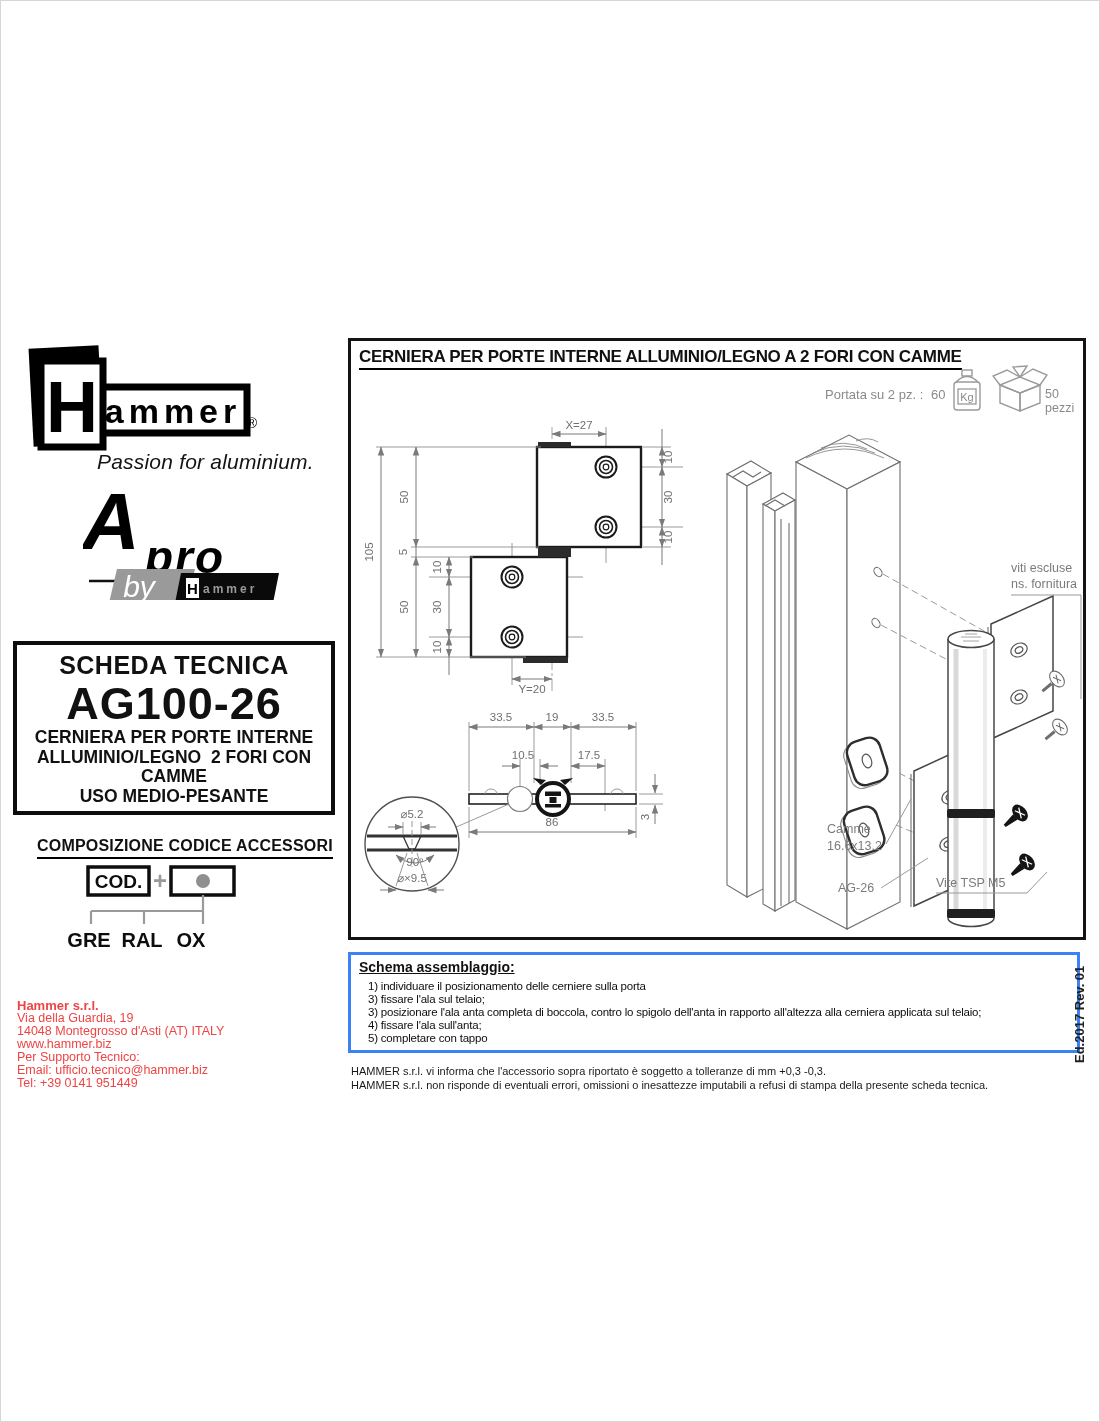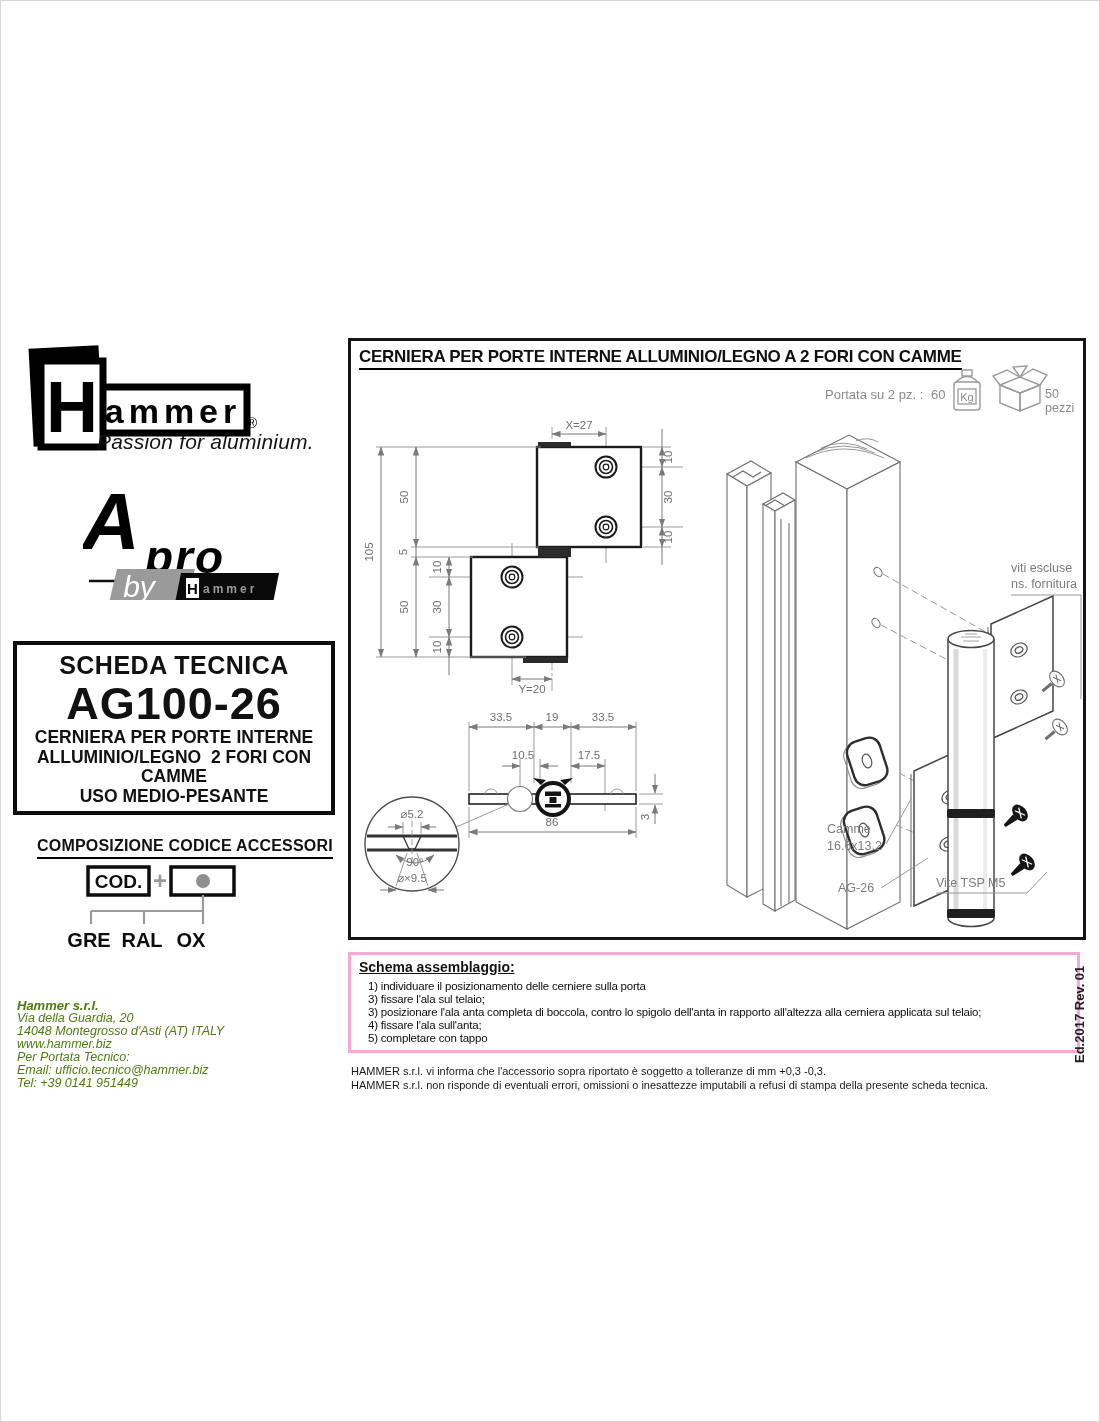--- a/index.html
+++ b/index.html
@@ -8,31 +8,31 @@
   .abs{position:absolute;}
 
   
   .tagline{font-style:italic;font-size:21px;color:#141414;letter-spacing:.2px;}
   .scheda-box{left:12px;top:640px;width:314px;height:160px;border:4px solid #0d0d0d;text-align:center;padding-top:6px;}
   .scheda-head{font-size:25px;font-weight:bold;letter-spacing:.5px;}
   .scheda-code{font-size:45px;font-weight:bold;line-height:48px;letter-spacing:1px;}
   .scheda-desc div{font-size:17.5px;font-weight:bold;line-height:19.5px;white-space:pre-wrap;}
   .acc-head{left:36px;top:836px;font-size:16px;font-weight:bold;letter-spacing:.2px;
             border-bottom:2px solid #000;padding-bottom:2px;}
-  .company{left:16px;top:998px;font-size:12.5px;line-height:13px;color:#4d7c0f;font-style:italic;}
+  .company{left:16px;top:998px;font-size:12.5px;line-height:13px;color:#ef4444;}
   .company .co-name{font-weight:bold;font-size:13px;}
 
   
   .panel{left:347px;top:337px;width:732px;height:596px;border:3px solid #141414;}
   .dtitle{left:8px;top:6px;font-size:17px;font-weight:bold;letter-spacing:-.3px;
           border-bottom:2px solid #000;padding-bottom:1px;display:inline-block;}
   .portata{font-size:13px;color:#8a8a8a;}
 
   
-  .schema-box{left:347px;top:951px;width:732px;height:101px;border:3px solid #f9a8d4;padding:4px 8px 0 8px;box-sizing:border-box;}
+  .schema-box{left:347px;top:951px;width:732px;height:101px;border:3px solid #3b82f6;padding:4px 8px 0 8px;box-sizing:border-box;}
   .schema-head{font-size:14px;font-weight:bold;text-decoration:underline;margin-bottom:5px;}
   .schema-steps div{font-size:11.5px;line-height:13px;letter-spacing:-.2px;color:#0d0d0d;margin-left:9px;}
   .footnotes{left:350px;top:1063px;width:730px;font-size:11px;line-height:14px;color:#1a1a1a;}
   .edition{left:1071px;top:1062px;width:120px;font-size:13px;font-weight:bold;color:#222;
            transform:rotate(-90deg);transform-origin:0 0;}
 
   
   svg text{font-family:"Liberation Sans",sans-serif;}
   .part{fill:#fff;stroke:#1b1b1b;stroke-width:2.4;}
   .part2{fill:none;stroke:#1b1b1b;}
@@ -61,21 +61,21 @@
   <svg class="abs" style="left:14px;top:334px;" width="250" height="120" viewBox="0 0 250 120">
     <g transform="rotate(-3 50 60)">
       <rect x="16" y="12" width="70" height="98" fill="#000"></rect>
     </g>
     <rect x="80" y="52" width="152" height="46" fill="#fff" stroke="#000" stroke-width="7"></rect>
     <text x="158" y="88" font-size="34" font-weight="bold" text-anchor="middle" letter-spacing="5" font-family="DejaVu Serif, serif" fill="#000">ammer</text>
     <rect x="26" y="26" width="62" height="86" fill="#fff" stroke="#000" stroke-width="7"></rect>
     <text x="57" y="97" font-size="72" font-weight="bold" text-anchor="middle" font-family="DejaVu Serif, serif" fill="#000">H</text>
     <text x="237" y="93" font-size="14" fill="#000" text-anchor="middle">®</text>
   </svg>
-  <div class="abs tagline" style="left:96px;top:429px;">Passion for aluminium.</div>
+  <div class="abs tagline" style="left:96px;top:449px;">Passion for aluminium.</div>
 
   <svg class="abs" style="left:82px;top:474px;" width="200" height="125" viewBox="0 0 200 125">
     <text x="28" y="74" font-size="80" font-weight="bold" font-style="italic" text-anchor="middle" font-family="DejaVu Serif, serif" fill="#000">A</text>
     <text x="62" y="98" font-size="46" font-weight="bold" font-style="italic" letter-spacing="2" font-family="DejaVu Serif, serif" fill="#000">pro</text>
     <line x1="6" y1="106" x2="160" y2="106" stroke="#111" stroke-width="2.5"></line>
     <polygon points="34,108 112,108 104,142 26,142" fill="#9a9a9a" transform="translate(0,-14)"></polygon>
     <text x="56" y="122" font-size="30" font-style="italic" font-family="DejaVu Serif, serif" fill="#fff" text-anchor="middle">by</text>
     <polygon points="98,98 196,98 190,128 92,128" fill="#0a0a0a"></polygon>
     <rect x="103" y="103" width="13" height="20" fill="#fff"></rect>
     <text x="109.5" y="119" font-size="15" font-weight="bold" font-family="DejaVu Serif, serif" fill="#000" text-anchor="middle">H</text>
@@ -101,24 +101,24 @@
     <rect x="130" y="4" width="63" height="28" fill="#fff" stroke="#0d0d0d" stroke-width="3.5"></rect>
     <circle cx="162" cy="18" r="7" fill="#8f8f8f"></circle>
     <path d="M162,32 V48 M50,48 H162 M50,48 V61 M103,48 V61 M162,48 V61" stroke="#9a9a9a" stroke-width="2.2" fill="none"></path>
     <text x="48" y="84" font-size="20" font-weight="bold" text-anchor="middle" fill="#0d0d0d">GRE</text>
     <text x="101" y="84" font-size="20" font-weight="bold" text-anchor="middle" fill="#0d0d0d">RAL</text>
     <text x="150" y="84" font-size="20" font-weight="bold" text-anchor="middle" fill="#0d0d0d">OX</text>
   </svg>
 
   <div class="abs company">
     <div class="co-name">Hammer s.r.l.</div>
-    <div>Via della Guardia, 20</div>
+    <div>Via della Guardia, 19</div>
     <div>14048 Montegrosso d'Asti (AT) ITALY</div>
     <div>www.hammer.biz</div>
-    <div>Per Portata Tecnico:</div>
+    <div>Per Supporto Tecnico:</div>
     <div>Email: ufficio.tecnico@hammer.biz</div>
     <div>Tel: +39 0141 951449</div>
   </div>
 
   <div class="abs panel">
     <div class="abs dtitle">CERNIERA PER PORTE INTERNE ALLUMINIO/LEGNO A 2 FORI CON CAMME</div>
 
     <div class="abs portata" style="left:474px;top:46px;">Portata su 2 pz. :</div>
     <div class="abs portata" style="left:580px;top:46px;">60</div>
     <svg class="abs" style="left:600px;top:28px;" width="32" height="46" viewBox="0 0 32 46">

